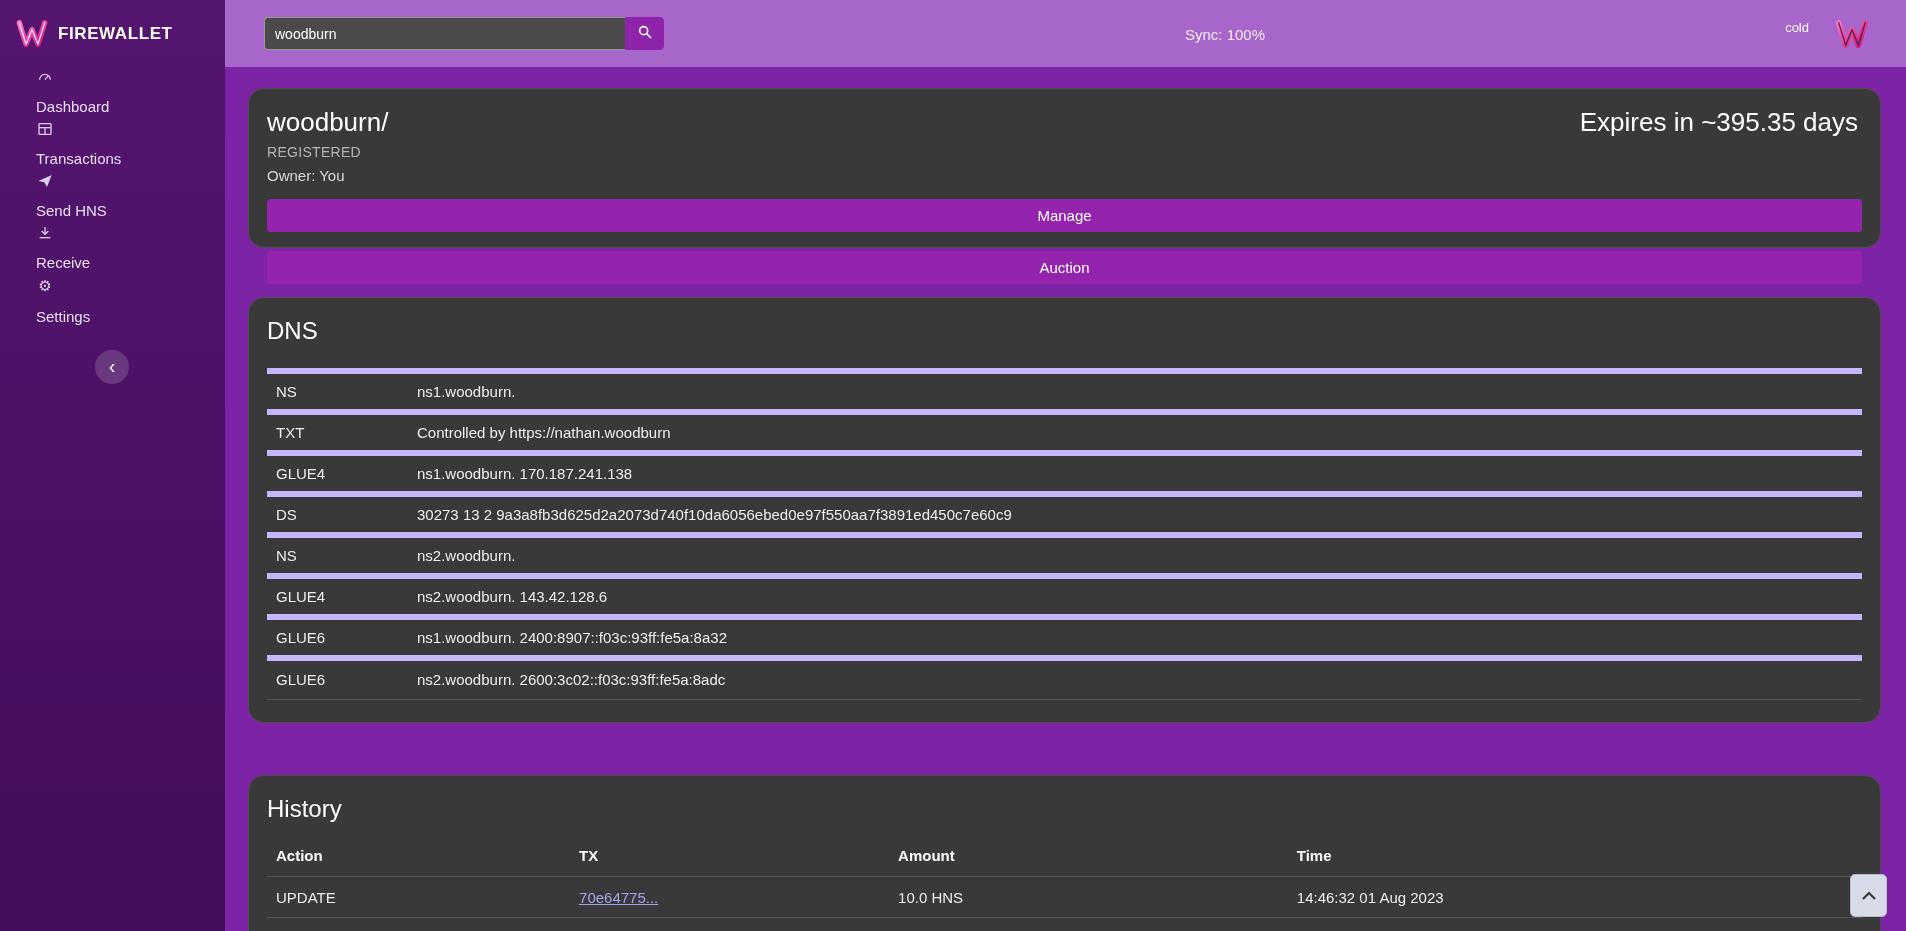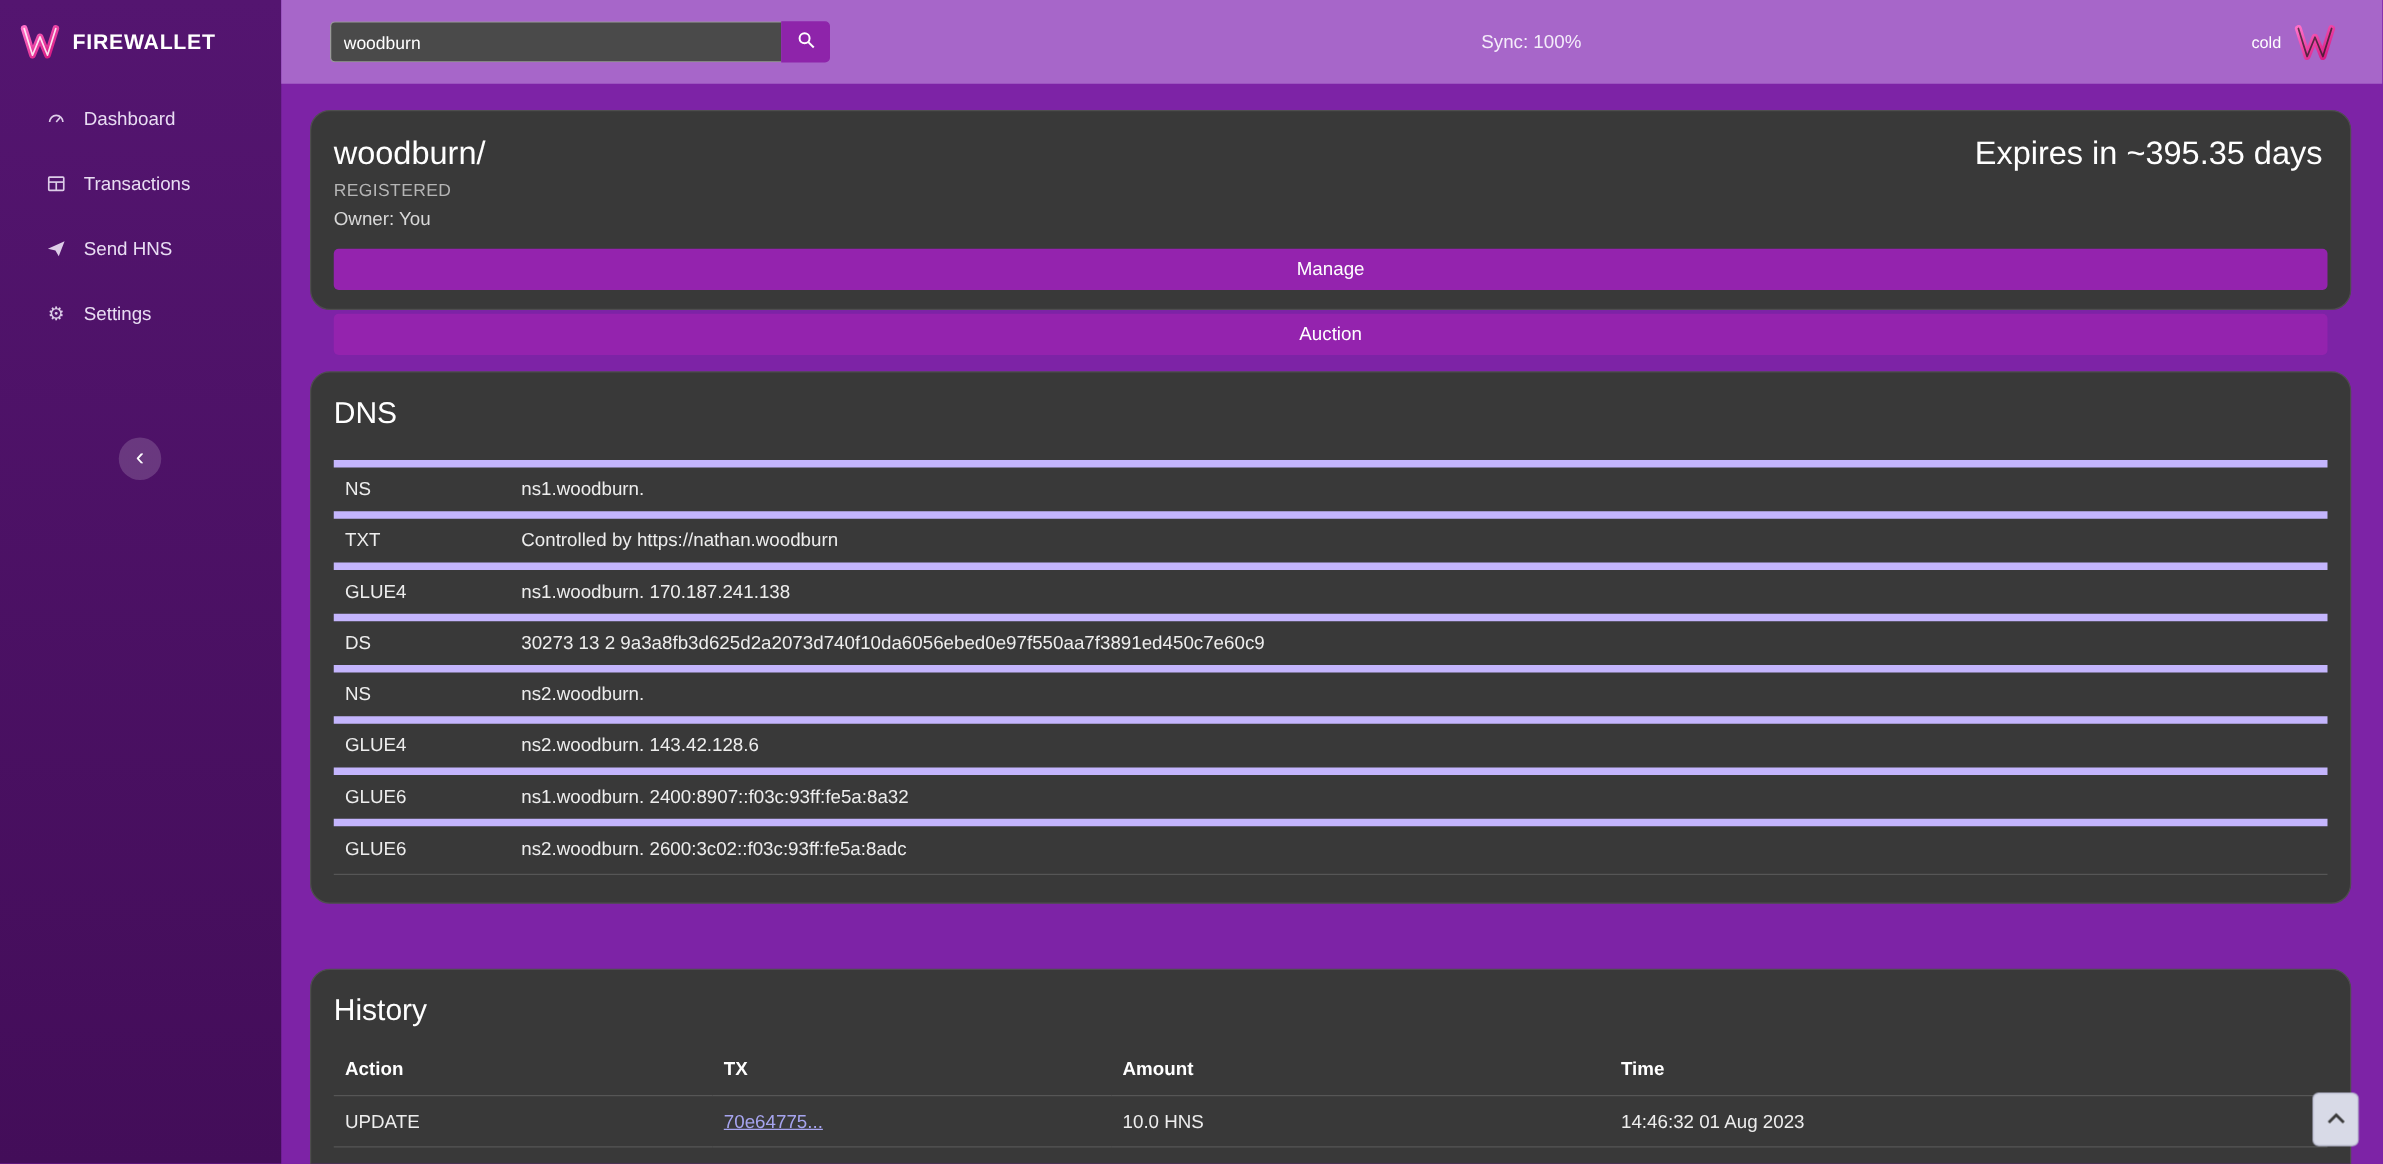--- a/index.html
+++ b/index.html
@@ -14,22 +14,22 @@
   
   .sidebar {
     width: 225px; flex-shrink: 0; position: relative;
     background: linear-gradient(180deg, #541570 0%, #430d59 100%);
     color: #efe6f7;
   }
   .brand { display: flex; align-items: center; gap: 10px; height: 67px; padding: 0 16px; }
   .brand-name { font-weight: bold; font-size: 17px; letter-spacing: .6px; color: #fff; }
   .nav { padding-top: 2px; }
   .nav-item {
-    display: flex; align-items: center; gap: 13px;
-    height: 52px; padding: 0 36px; font-size: 15px; color: #e9ddf3; cursor: pointer;
+    display: flex; gap: 13px;
+    height: 52px; padding: 0 36px; font-size: 15px; color: #e9ddf3; cursor: pointer; flex-direction: column;
   }
   .nav-icon { width: 18px; display: inline-flex; justify-content: center; opacity: .92; font-size: 15px; }
   .nav-icon svg { display: block; }
   .collapse-btn {
     position: absolute; left: 95px; top: 350px; width: 34px; height: 34px;
     border-radius: 50%; border: none; background: rgba(255,255,255,.16);
     color: #fff; font-size: 20px; line-height: 1; cursor: pointer;
     display: flex; align-items: center; justify-content: center; padding-bottom: 3px;
   }
 
@@ -44,21 +44,21 @@
     width: 361px; height: 33px; background: #4a4a4a;
     border: 1px solid #9a9a9a; border-right: none; border-radius: 4px 0 0 4px;
     color: #fff; padding: 0 10px; font-size: 14px; outline: none;
   }
   .search-btn {
     width: 39px; height: 33px; background: #8e24aa; border: 1px solid #8e24aa;
     border-radius: 0 4px 4px 0; cursor: pointer;
     display: flex; align-items: center; justify-content: center;
   }
   .sync { position: absolute; left: 960px; top: 50%; transform: translateY(-50%); color: #f4ecfa; font-size: 15px; }
-  .top-right { position: absolute; right: 37px; top: 50%; transform: translateY(-50%); display: flex; align-items: center; gap: 10px; }
+  .top-right { position: absolute; right: 37px; top: 50%; transform: translateY(-50%); display: flex; align-items: flex-start; gap: 26px; }
   .mode-label { color: #fff; font-size: 13px; }
 
   
   .content { flex: 1; padding: 21px 25px 0 23px; overflow: hidden; }
   .card {
     background: #393939; border: 1px solid #4e4e4e; border-radius: 16px;
     color: #fff; padding: 18px;
   }
   .domain-card { height: 160px; margin-bottom: 49px; position: relative; }
   .domain-title { font-size: 26px; line-height: 30px; font-weight: 400; margin: 0; }
@@ -139,20 +139,30 @@
       </div>
       <div class="nav-item">
         <span class="nav-icon">
           <svg width="16" height="16" viewBox="0 0 24 24" fill="#e9ddf3">
             <path d="M2 12 L22 3 L15 21 L11 14 Z"></path>
           </svg>
         </span>
         <span>Send HNS</span>
       </div>
       <div class="nav-item">
+        <span class="nav-icon">
+          <svg width="16" height="16" viewBox="0 0 24 24" fill="none" stroke="#e9ddf3" stroke-width="2">
+            <line x1="12" y1="3" x2="12" y2="14"></line>
+              <polyline points="7,9 12,14 17,9"></polyline>
+              <line x1="4" y1="19" x2="20" y2="19"></line>
+          </svg>
+        </span>
+        <span>Receive</span>
+      </div>
+      <div class="nav-item">
         <span class="nav-icon">⚙</span>
         <span>Settings</span>
       </div>
     </nav>
 
     <button class="collapse-btn">
       <span>‹</span>
     </button>
   </aside>
 

